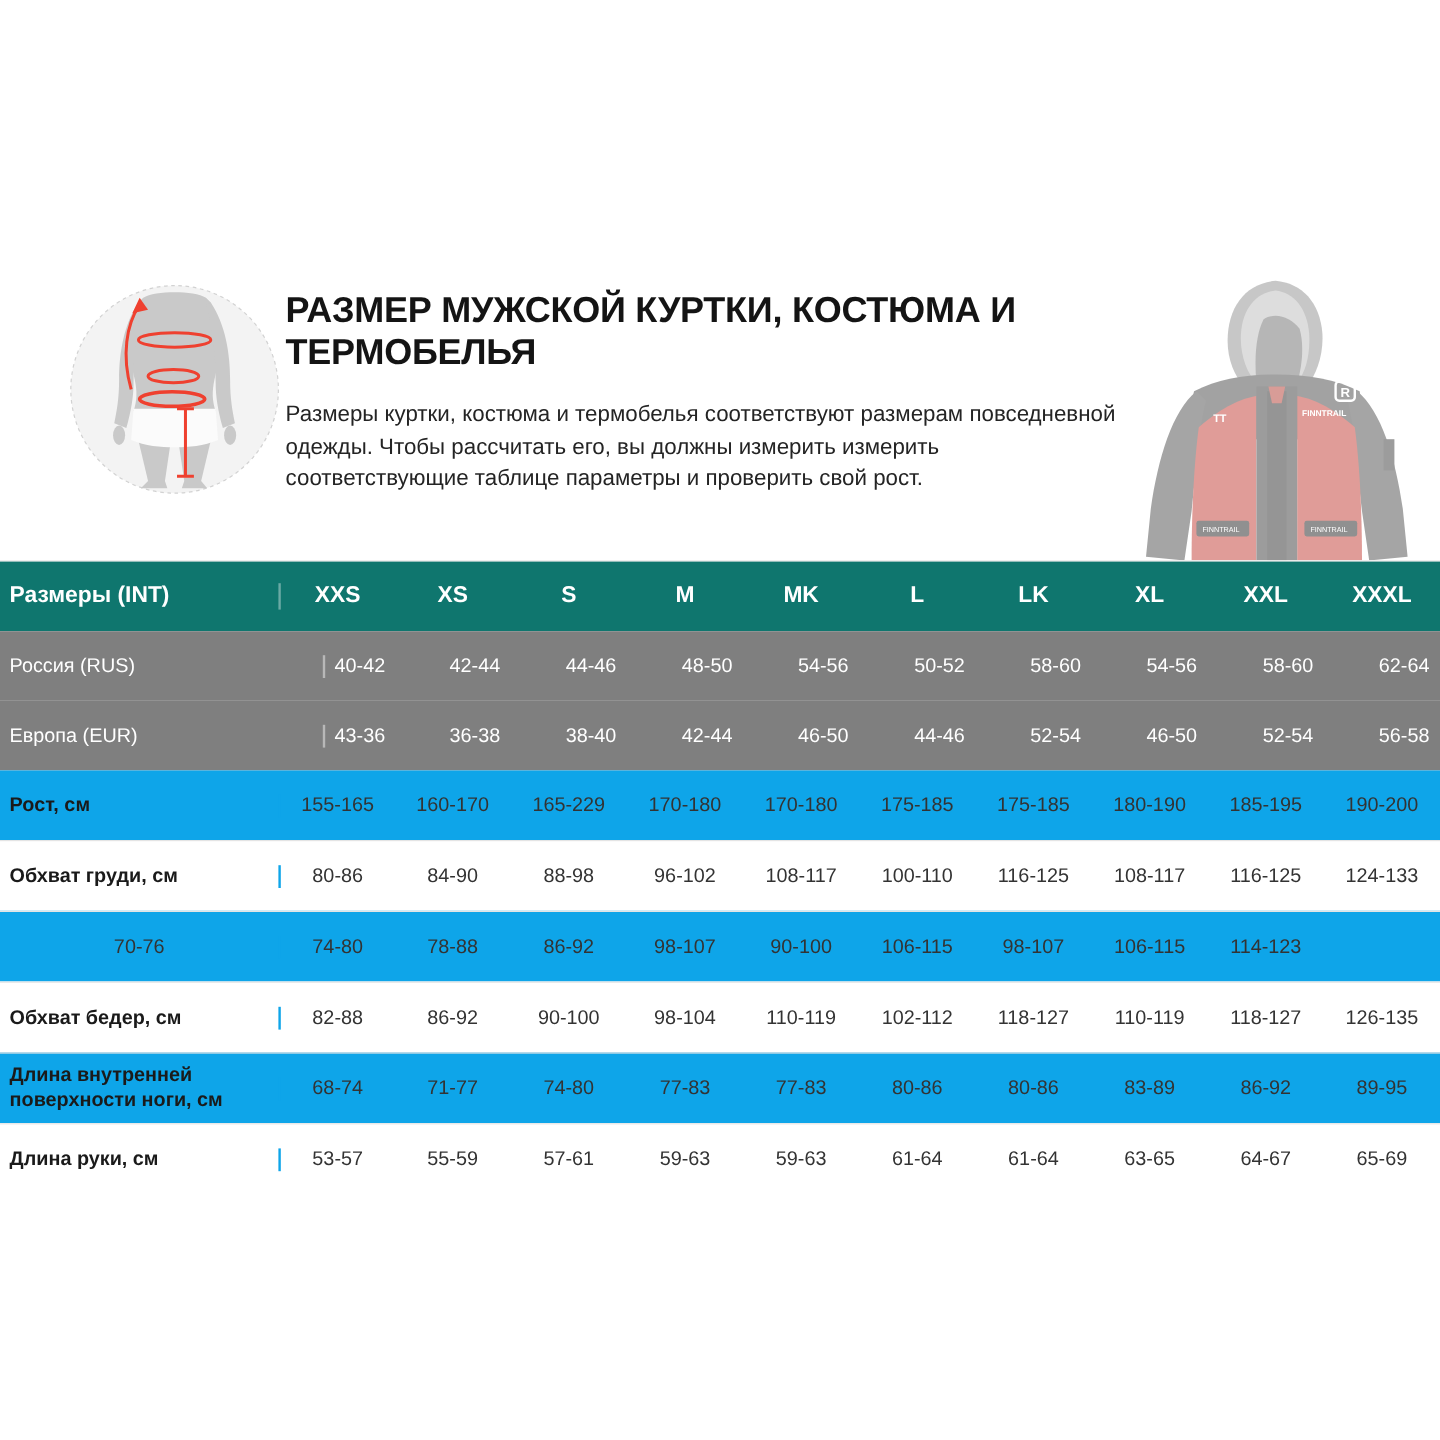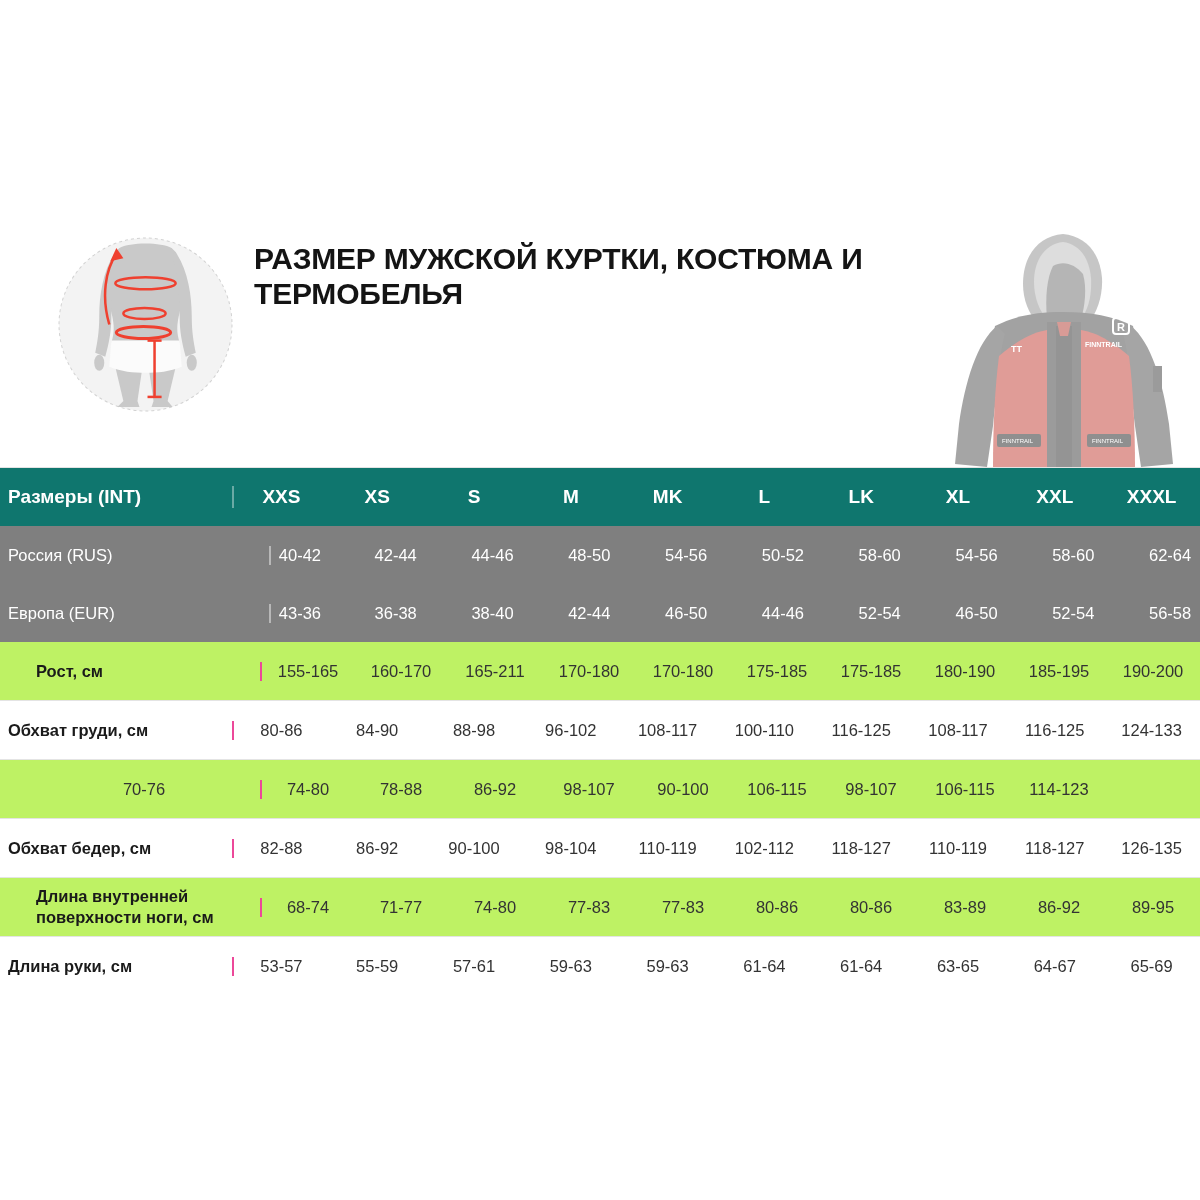--- a/index.html
+++ b/index.html
@@ -2,44 +2,44 @@
 <html><head>
 <meta charset="utf-8">
 <style>
   html,body{margin:0;padding:0;background:#fff;}
   .page{position:relative;width:1200px;height:1200px;background:#fff;overflow:hidden;
         font-family:"Liberation Sans",sans-serif;}
 
   
   .figure-circle{position:absolute;left:57px;top:236px;width:177px;height:177px;}
   .intro-text{position:absolute;left:238px;top:242px;width:700px;}
-  .intro-title{margin:0 0 21px 16px;font-size:30px;line-height:1.15;font-weight:bold;
+  .intro-title{margin:0 0 21px 0;font-size:30px;line-height:1.15;font-weight:bold;
                color:#141414;letter-spacing:-0.2px;}
   .intro-par{margin:0;font-size:18.6px;line-height:1.43;color:#242424;}
 
   .jacket-photo{position:absolute;left:935px;top:226px;width:265px;height:241px;overflow:hidden;}
 
   
   .size-table{position:absolute;left:0;top:467px;width:1200px;border-top:1px solid #e3e3e3;}
   .row{display:grid;grid-template-columns:232px repeat(10,1fr);min-height:58px;align-items:center;}
   .cell{box-sizing:border-box;}
   .label-cell{padding:6px 14px 6px 8px;text-align:left;}
   .value-cell{text-align:center;padding:0 2px;}
 
   .header-row{background:#0f766e;color:#fff;font-weight:bold;font-size:19px;}
   .header-row .cell:nth-child(n+2){border-left:2px solid rgba(255,255,255,0.38);}
   .header-row .cell:nth-child(n+3){border-left:none;}
 
   .gray-row{background:#7f7f7f;color:#fff;font-size:16.5px;gap:37px;}
   .gray-row .cell:nth-child(2){border-left:2px solid rgba(255,255,255,0.45);}
 
   .light-row{background:#ffffff;color:#333;font-size:16.5px;border-top:1px solid #e4e4e4;}
-  .light-row.shaded{background:#bef264;padding-left:28px;}
+  .light-row.shaded{background:#0ea5e9;}
   .light-row .label-cell{font-weight:bold;color:#1a1a1a;font-size:16.5px;line-height:1.25;}
-  .light-row .cell:nth-child(2){border-left:2px solid #ec4899;}
+  .light-row .cell:nth-child(2){border-left:2px solid #0ea5e9;}
   .gray-row + .light-row{border-top:none;}
 </style>
 </head>
 <body>
 
 <div class="page">
 
   <div class="figure-circle">
     <svg viewBox="0 0 176 176" width="177" height="177">
       <circle cx="88" cy="88" r="86" fill="#f3f3f3" stroke="#d2d2d2" stroke-width="1" stroke-dasharray="3 3"></circle>
@@ -63,20 +63,21 @@
         <path d="M59,12 L53,25 L66,22" stroke-width="0" fill="#ef402f"></path>
         <line x1="97" y1="104" x2="97" y2="160" stroke-width="2.5"></line>
         <line x1="90" y1="104" x2="104" y2="104" stroke-width="2.5"></line>
         <line x1="90" y1="160" x2="104" y2="160" stroke-width="2.5"></line>
       </g>
     </svg>
   </div>
 
   <div class="intro-text">
     <h1 class="intro-title">РАЗМЕР МУЖСКОЙ КУРТКИ, КОСТЮМА И ТЕРМОБЕЛЬЯ</h1>
+    <p class="intro-par">Размеры куртки, костюма и термобелья соответствуют размерам повседневной одежды. Чтобы рассчитать его, вы должны измерить измерить соответствующие таблице параметры и проверить свой рост.</p>
   </div>
 
   <div class="jacket-photo">
     <svg viewBox="0 0 265 241" width="265" height="241">
       <g opacity="0.5">
         <path d="M128,8 C103,10 88,30 88,58 C88,74 94,88 102,96 L154,96 C162,86 168,70 167,52 C165,26 150,10 128,8 Z" fill="#8f8f8f"></path>
         <path d="M128,16 C110,18 99,34 99,56 C99,72 105,86 112,93 L146,93 C153,84 157,70 156,52 C154,30 143,18 128,16 Z" fill="#bcbcbc"></path>
         <path d="M118,40 C112,52 110,70 112,93 L146,93 C150,80 152,62 148,48 C140,38 128,34 118,40 Z" fill="#6e6e6e"></path>
         <path d="M60,100 C80,90 100,86 128,86 C156,86 178,90 198,100 L206,140 L52,140 Z" fill="#474747"></path>
         <path d="M62,100 C42,116 30,156 24,198 L20,238 L52,241 L58,200 C62,165 64,130 70,108 Z" fill="#4d4d4d"></path>
@@ -136,21 +137,21 @@
         <div class="cell value-cell">44-46</div>
         <div class="cell value-cell">52-54</div>
         <div class="cell value-cell">46-50</div>
         <div class="cell value-cell">52-54</div>
         <div class="cell value-cell">56-58</div>
       </div>
       <div class="row light-row shaded">
         <div class="cell label-cell">Рост, см</div>
         <div class="cell value-cell">155-165</div>
         <div class="cell value-cell">160-170</div>
-        <div class="cell value-cell">165-211</div>
+        <div class="cell value-cell">165-229</div>
         <div class="cell value-cell">170-180</div>
         <div class="cell value-cell">170-180</div>
         <div class="cell value-cell">175-185</div>
         <div class="cell value-cell">175-185</div>
         <div class="cell value-cell">180-190</div>
         <div class="cell value-cell">185-195</div>
         <div class="cell value-cell">190-200</div>
       </div>
       <div class="row light-row">
         <div class="cell label-cell">Обхват груди, см</div>

